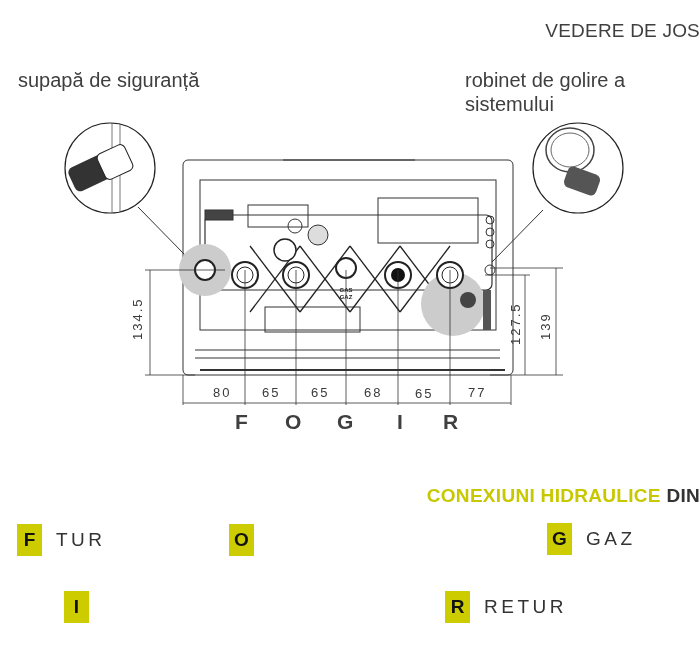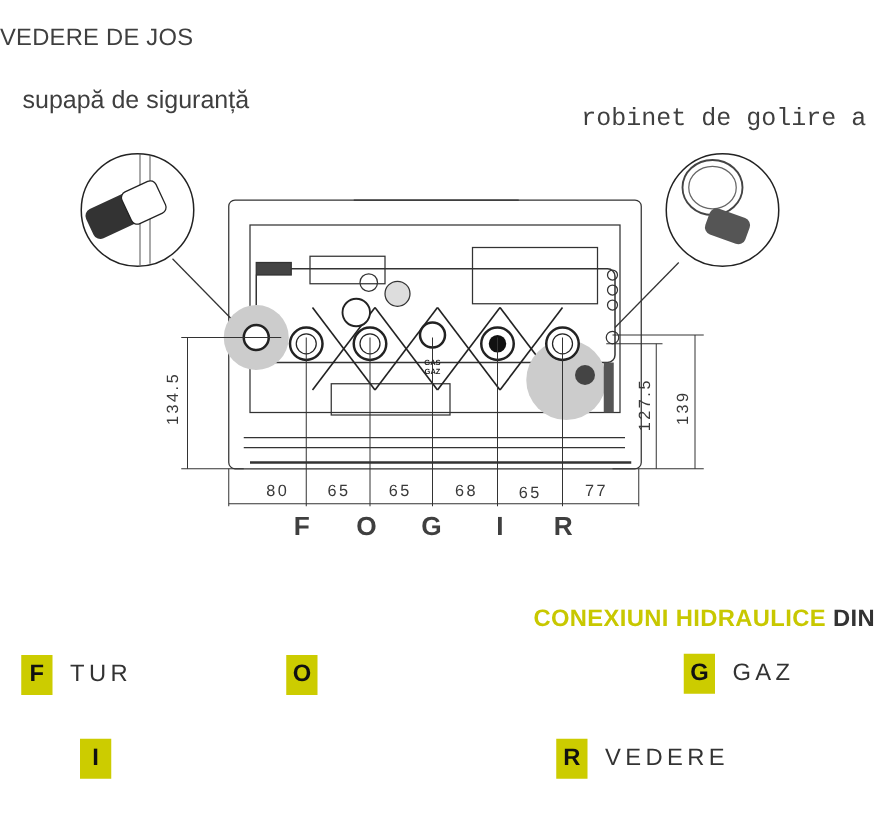--- a/index.html
+++ b/index.html
@@ -1,42 +1,43 @@
 <!DOCTYPE html>
 <html><head>
 <meta charset="utf-8">
 <style>
   html, body { margin:0; padding:0; background:#ffffff; }
   body { width:700px; height:659px; position:relative; overflow:hidden;
          font-family:"Liberation Sans", sans-serif; color:#3a3a3a; }
   .abs { position:absolute; }
-  .title { left:0; width:700px; top:20px; text-align:left; font-size:19px; color:#3f3f3f; letter-spacing:0.2px; }
+  .title { left:0; width:700px; top:20px; text-align:right; font-size:19px; color:#3f3f3f; letter-spacing:0.2px; }
   .callout { font-size:20px; line-height:24px; text-align:left; color:#3f3f3f; }
   .callout-left { left:18px; width:270px; top:68px; }
-  .callout-right { left:465px; width:230px; top:84px;font-family:Liberation Mono, monospace; }
+  .callout-right { left:465px; width:230px; top:68px; }
   svg.drawing { position:absolute; left:0; top:0; }
   .dim { font-family:"Liberation Sans", sans-serif; font-size:13px; fill:#3a3a3a; letter-spacing:2px; }
   .letters { top:410px; font-weight:bold; font-size:21px; color:#3f3f3f; }
   .conn-title { left:0; width:700px; top:485px; text-align:right; font-size:19px; font-weight:bold; letter-spacing:0.3px; }
   .conn-title .y { color:#c8c800; }
   .conn-title .d { color:#333333; }
   .legend-item { display:flex; align-items:center; font-size:19px; letter-spacing:3.5px; color:#333; }
   .badge { width:25px; height:32px; background:#cccc00; color:#111; font-weight:bold; font-size:19px;
            display:flex; align-items:center; justify-content:center; margin-right:14px; letter-spacing:0; }
 </style>
 </head>
 <body>
 
 <div class="abs title">VEDERE DE JOS</div>
 
 <div class="abs callout callout-left">
   <div>supapă de siguranță</div>
 </div>
 <div class="abs callout callout-right">
   <div>robinet de golire a</div>
+  <div>sistemului</div>
 </div>
 
 <svg class="drawing" width="700" height="440" viewBox="0 0 700 440">
 
   <g>
     <circle cx="110" cy="168" r="45" fill="#fff" stroke="#222" stroke-width="1.2"></circle>
     <line x1="112" y1="123" x2="112" y2="212" stroke="#555" stroke-width="0.8"></line>
     <line x1="120" y1="124" x2="120" y2="211" stroke="#555" stroke-width="0.8"></line>
     <rect x="70" y="160" width="40" height="26" rx="6" fill="#333" transform="rotate(-25 90 173)"></rect>
     <rect x="100" y="148" width="30" height="28" rx="5" fill="#fff" stroke="#222" transform="rotate(-25 115 162)"></rect>
@@ -151,14 +152,14 @@
 </div>
 <div class="abs legend-item" style="left:547px; top:523px;">
   <span class="badge">G</span>
   <span>GAZ</span>
 </div>
 <div class="abs legend-item" style="left:64px; top:591px;">
   <span class="badge">I</span>
 </div>
 <div class="abs legend-item" style="left:445px; top:591px;">
   <span class="badge">R</span>
-  <span>VEDERE</span>
+  <span>RETUR</span>
 </div>
 
 </body></html>

